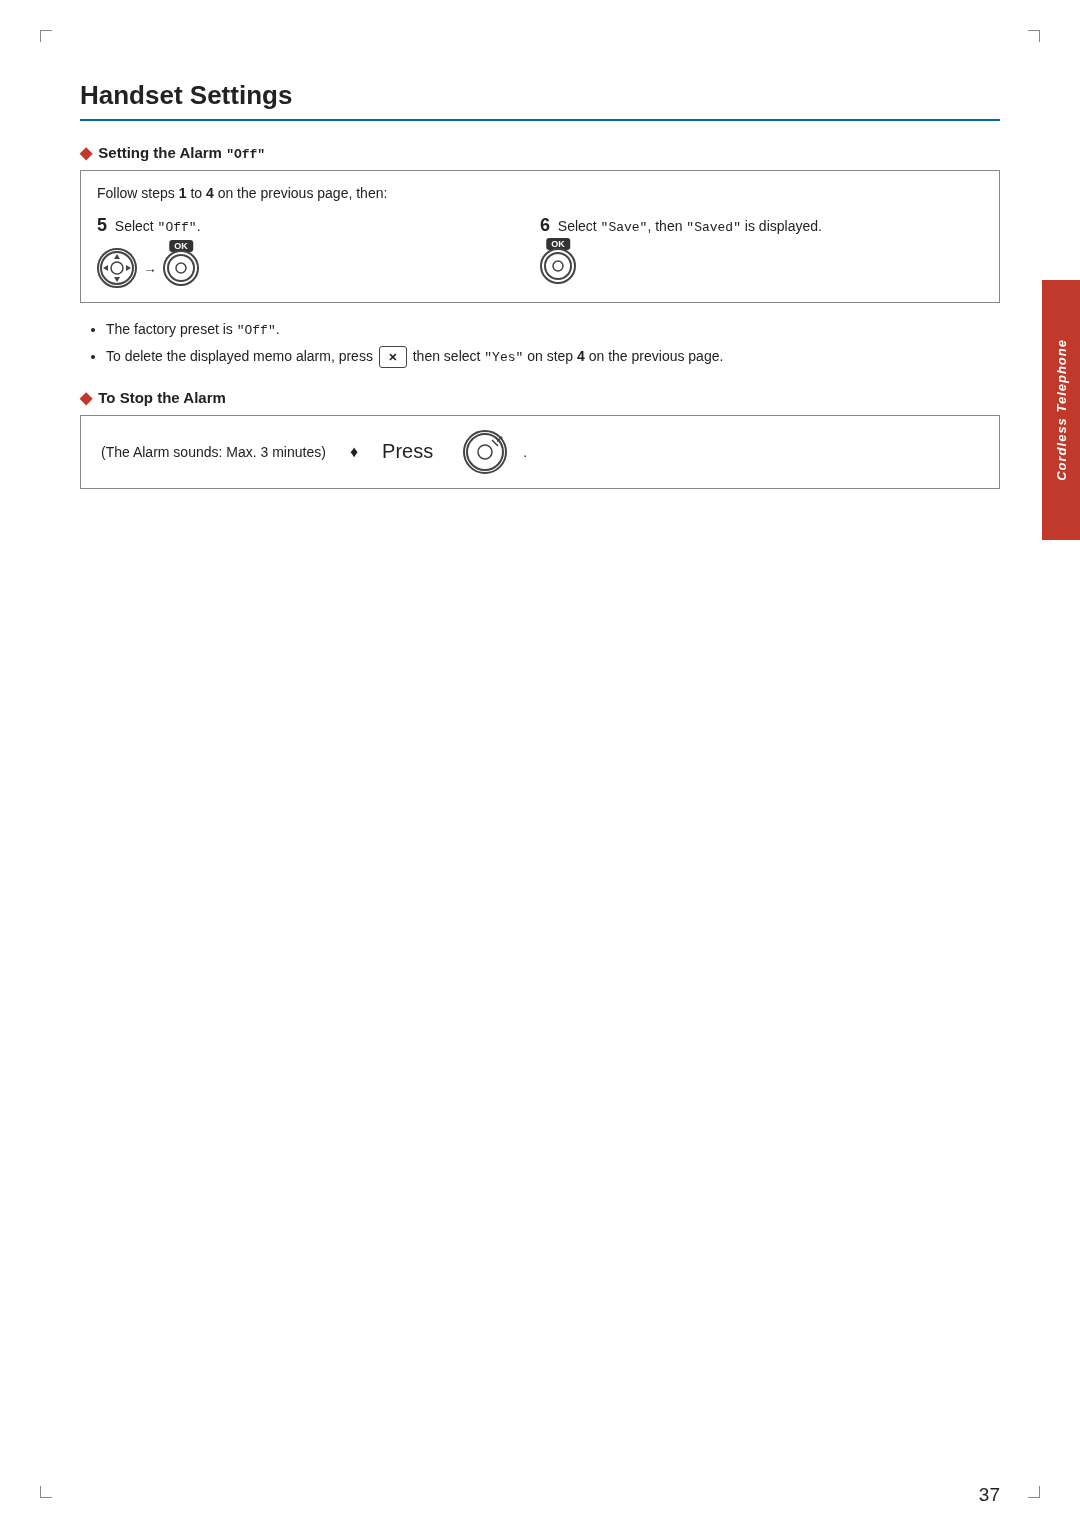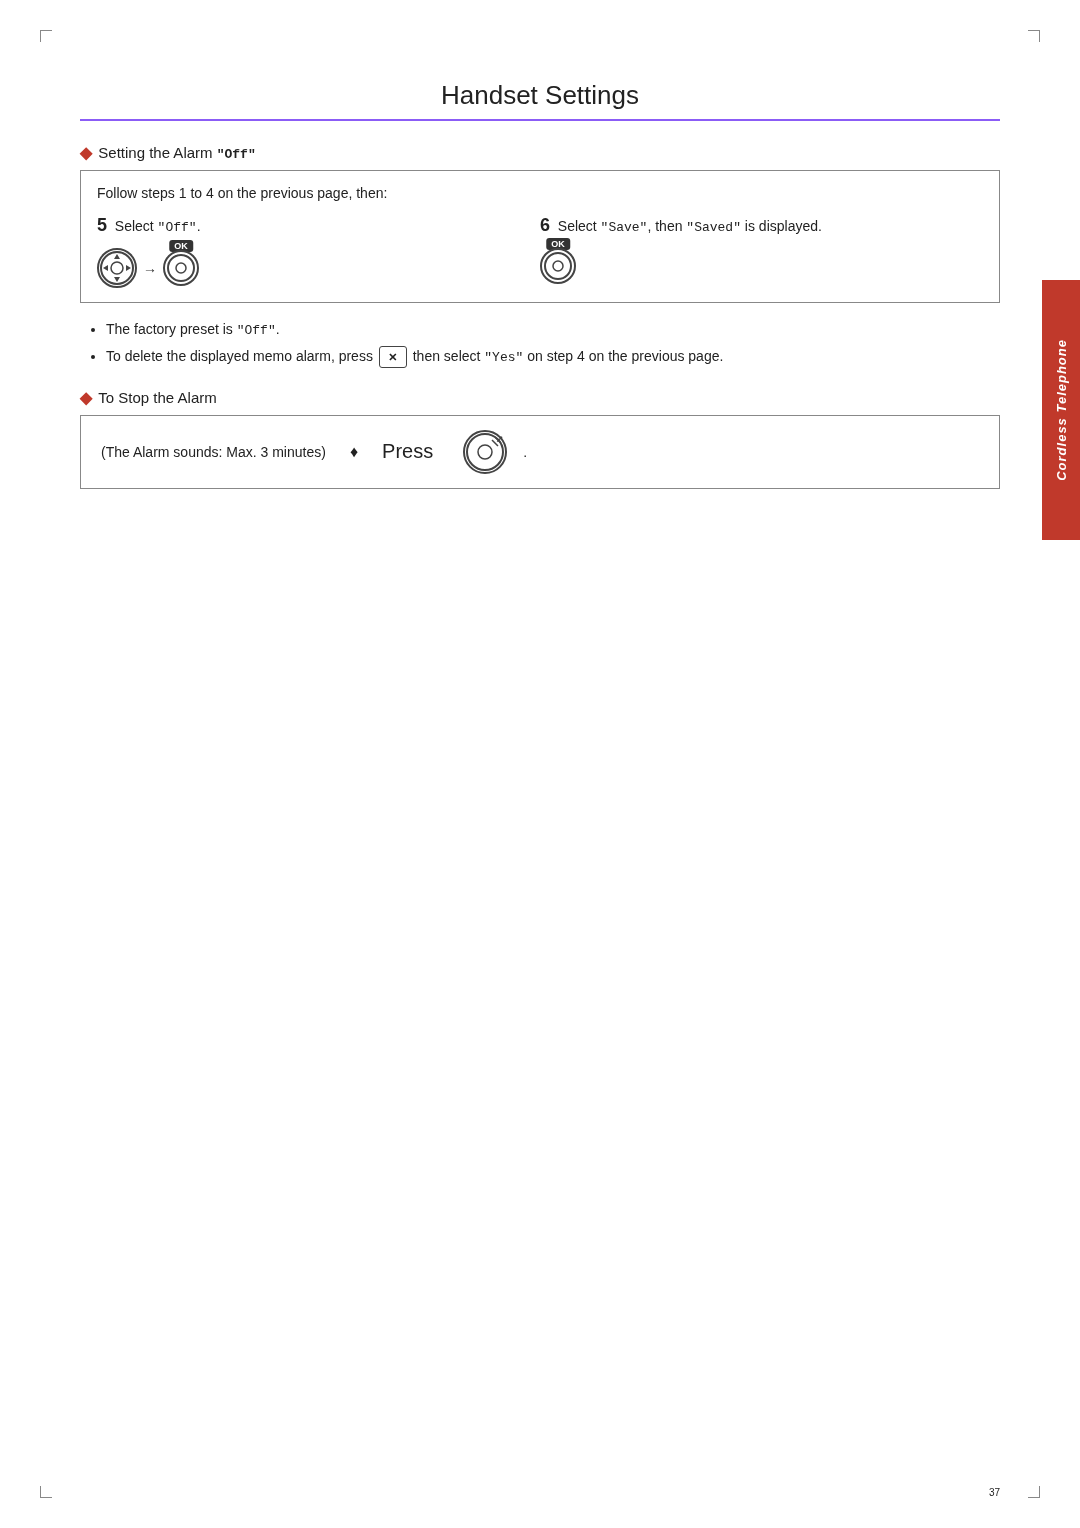--- a/index.html
+++ b/index.html
@@ -40,24 +40,24 @@
       font-weight: bold;
       font-style: italic;
       writing-mode: vertical-rl;
       text-orientation: mixed;
       transform: rotate(180deg);
       letter-spacing: 1px;
     }
 
     
     .page-title {
-      text-align: center;
+      text-align: left;
       font-size: 26px;
-      font-weight: normal;
-      border-bottom: 2px solid #8b5cf6;
+      font-weight: bold;
+      border-bottom: 2px solid #0369a1;
       padding-bottom: 8px;
       margin-bottom: 22px;
     }
 
     
     .section-heading {
       font-weight: bold;
       font-size: 15px;
       margin-bottom: 8px;
       display: flex;
@@ -215,44 +215,44 @@
       position: relative;
     }
     .delete-x {
       font-size: 11px;
       font-weight: bold;
     }
 
     
     .page-number {
       position: absolute;
-      bottom: 30px;
+      bottom: 22px;
       right: 80px;
-      font-size: 10px;
+      font-size: 19px;
       margin-left: 8px;
     }
 
     
     .corner-tl, .corner-tr, .corner-bl, .corner-br {
       position: absolute;
       width: 12px;
       height: 12px;
       border-color: #888;
       border-style: solid;
     }
     .corner-tl { top: 30px; left: 40px; border-width: 1px 0 0 1px; }
     .corner-tr { top: 30px; right: 40px; border-width: 1px 1px 0 0; }
     .corner-bl { bottom: 30px; left: 40px; border-width: 0 0 1px 1px; }
     .corner-br { bottom: 30px; right: 40px; border-width: 0 1px 1px 0; }
 
     code, .mono {
       font-family: 'Courier New', monospace;
       font-size: 13px;
     }
-    strong { font-weight: normal; }
+    strong { font-weight: bold; }
   </style>
 </head>
 <body>
 
 <div class="corner-tl"></div>
 <div class="corner-tr"></div>
 <div class="corner-bl"></div>
 <div class="corner-br"></div>
 
 <div class="side-tab">

